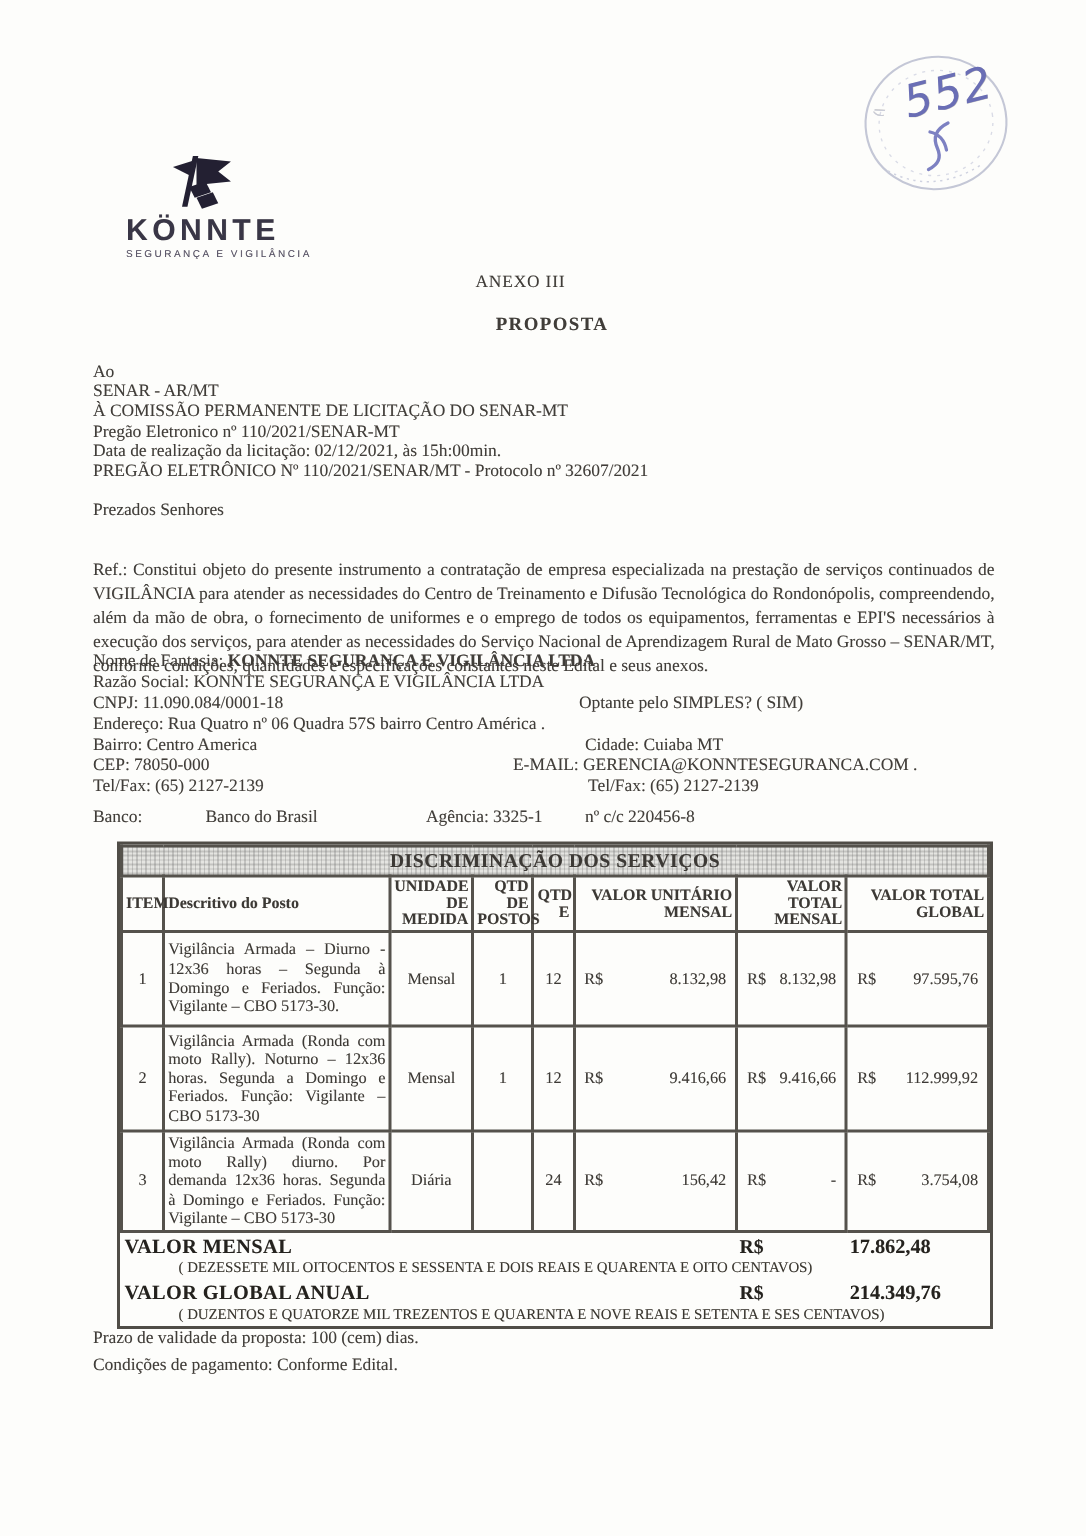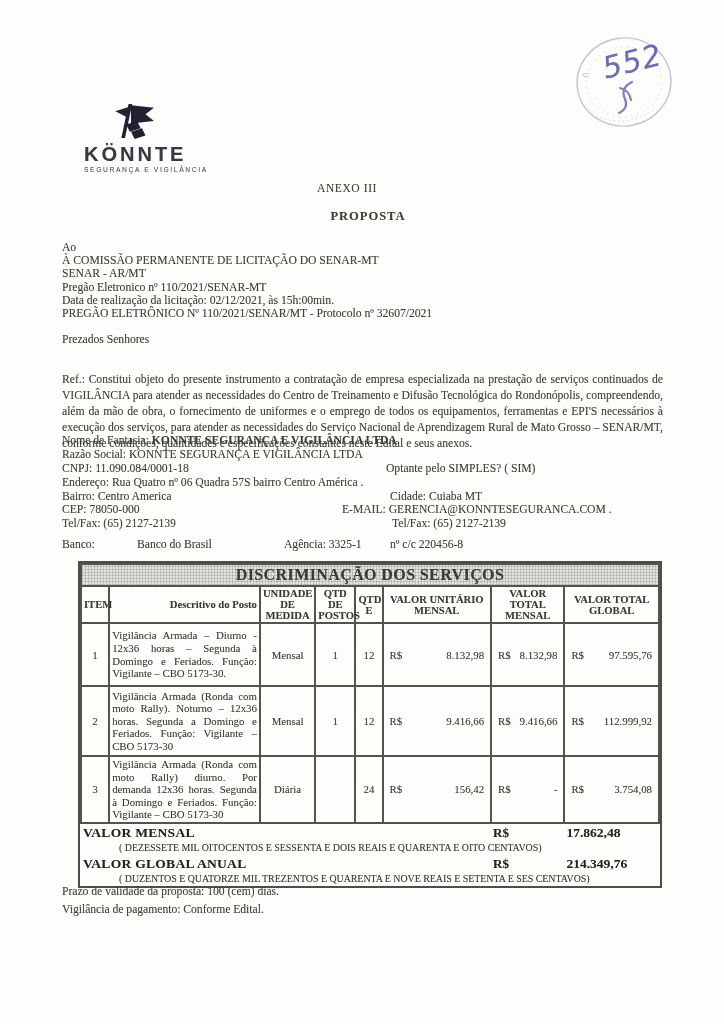--- a/index.html
+++ b/index.html
@@ -34,29 +34,29 @@
   .ir-right { position:absolute; top:0; }
   .bold { font-weight:bold; }
   .banco-row { position:relative; height:14px; margin-top:7px; }
   .banco-row span { position:absolute; top:0; }
 
   
   .table-wrap { left:78px; top:561px; width:580px; border:2.5px solid #504d47; }
   table.services { border-collapse:collapse; table-layout:fixed; width:100%; font-size:10.8px; }
   table.services td, table.services th { border:2px solid #55524c; padding:1px 2px; color:#3c3935; }
   .banner th {
-    font-size:16px; font-weight:bold; letter-spacing:0.4px; height:15px;
+    font-size:13px; font-weight:bold; letter-spacing:0.4px; height:15px;
     color:#262420;
     background-color:#e7e7e4;
     background-image:
       repeating-linear-gradient(0deg, rgba(110,110,108,0.28) 0 1px, transparent 1px 3px),
       repeating-linear-gradient(90deg, rgba(110,110,108,0.30) 0 1px, rgba(220,220,216,0.25) 1px 3px);
   }
-  th.colhead { font-size:10.6px; font-weight:bold; text-align:center; vertical-align:middle; padding:2px 3px; }
-  th.colhead.center { text-align:right; }
+  th.colhead { font-size:10.6px; font-weight:bold; text-align:right; vertical-align:middle; padding:2px 3px; }
+  th.colhead.center { text-align:left; }
   td.item { text-align:center; vertical-align:middle; }
   td.desc { text-align:justify; vertical-align:middle; padding:3px 4px; line-height:12.6px;border-radius:27px; }
   td.mid  { text-align:center; vertical-align:middle; }
   td.money { vertical-align:middle; }
   .money-in { display:flex; justify-content:space-between; padding:0 4px; }
   tr.r1 td { height:59px; } tr.r2 td { height:66px; } tr.r3 td { height:55px; }
 
   tr.total-row td { border:none; border-top:2px solid #55524c; font-weight:bold; color:#24221e; }
   tr.total-row.second td { border-top:none; }
   td.tlabel { font-size:13.5px; letter-spacing:0.3px; padding:3px 0 1px 34px; }
@@ -94,22 +94,22 @@
     </svg>
     <div class="logo-name">KÖNNTE</div>
     <div class="logo-sub">SEGURANÇA E VIGILÂNCIA</div>
   </div>
 
   <div class="abs annex">ANEXO III</div>
   <div class="abs title">PROPOSTA</div>
 
   <div class="abs recipient">
     <div>Ao</div>
+    <div>SENAR - AR/MT</div>
     <div>À COMISSÃO PERMANENTE DE LICITAÇÃO DO SENAR-MT</div>
-    <div>SENAR - AR/MT</div>
     <div>Pregão Eletronico nº 110/2021/SENAR-MT</div>
     <div>Data de realização da licitação: 02/12/2021, às 15h:00min.</div>
     <div>PREGÃO ELETRÔNICO Nº 110/2021/SENAR/MT  -  Protocolo nº 32607/2021</div>
   </div>
 
   <div class="abs salutation">Prezados Senhores</div>
   <p class="abs ref" style="margin:0">Ref.: Constitui objeto do presente instrumento a contratação de empresa especializada na prestação de serviços continuados de VIGILÂNCIA para atender as necessidades do Centro de Treinamento e Difusão Tecnológica do Rondonópolis, compreendendo, além da mão de obra, o fornecimento de uniformes e o emprego de todos os equipamentos, ferramentas e EPI'S necessários à execução dos serviços, para atender as necessidades do Serviço Nacional de Aprendizagem Rural de Mato Grosso – SENAR/MT, conforme condições, quantidades e especificações constantes neste Edital e seus anexos.</p>
 
   <div class="abs company">
     <div class="info-row">
@@ -266,16 +266,16 @@
       </tr>
       <tr class="ext-row">
         <td colspan="8">( DUZENTOS E QUATORZE MIL TREZENTOS E QUARENTA E NOVE REAIS E SETENTA E SES CENTAVOS)</td>
       </tr>
     </tbody>
       </table>
   </div>
 
   <div class="abs footer">
     <div>Prazo de validade da proposta: 100 (cem) dias.</div>
-    <div>Vigilância de pagamento: Conforme Edital.</div>
+    <div>Condições de pagamento: Conforme Edital.</div>
   </div>
 
 </div>
 
 </body></html>

